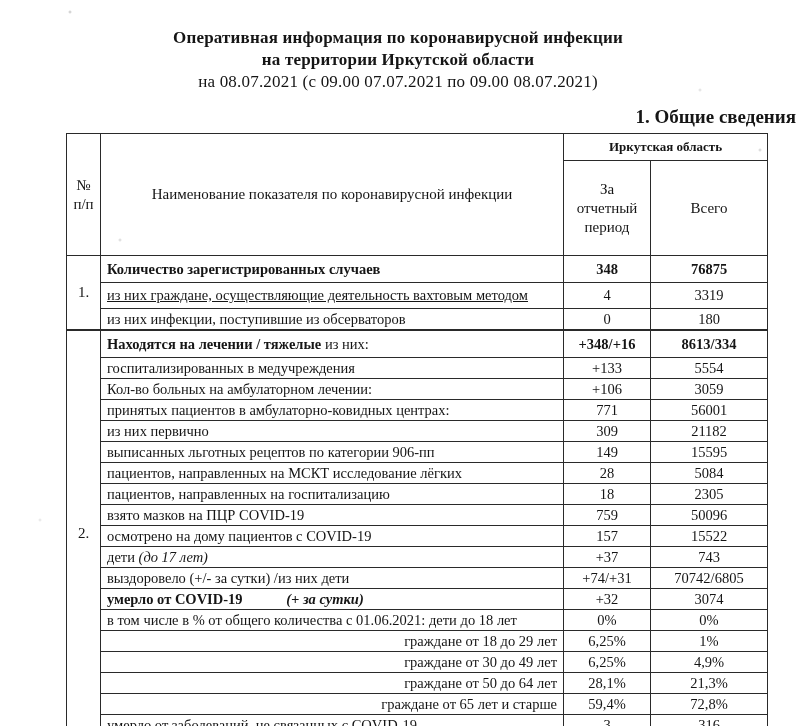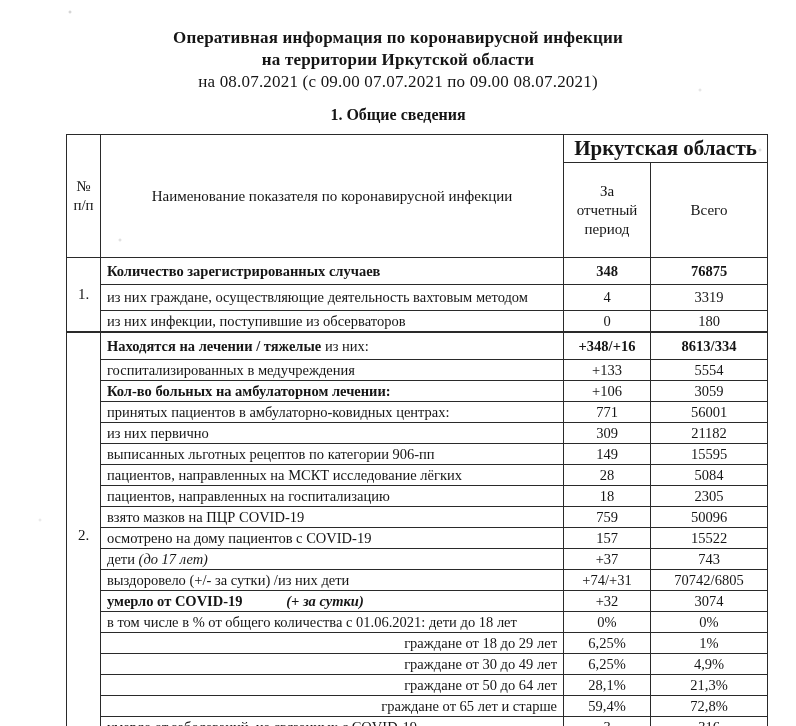--- a/index.html
+++ b/index.html
@@ -27,46 +27,46 @@
   }
   .title-block {
     padding-top: 27px;
     text-align: center;
     line-height: 22px;
     font-size: 17px;
     letter-spacing: .2px;
   }
   .title-bold { font-weight: bold; }
   .section-heading {
-    text-align: center;
+    text-align: right;
     font-weight: bold;
-    font-size: 16px;
+    font-size: 19px;
     margin-top: 13px;
-    margin-bottom: 10px;
+    margin-bottom: 5px;
   }
   table.info {
     border-collapse: collapse;
     table-layout: fixed;
     margin-left: 66px;
     width: 701px;
     font-size: 14.5px;
   }
   table.info col.c-num   { width: 34px; }
   table.info col.c-name  { width: 463px; }
   table.info col.c-per   { width: 87px; }
   table.info col.c-tot   { width: 117px; }
   table.info th, table.info td {
     border: 1.4px solid #2a2a2a;
     padding: 1px 6px;
     vertical-align: middle;
     background: transparent;
   }
   th.region-th {
     font-weight: bold;
-    font-size: 21px;
+    font-size: 13px;
     text-align: center;
     height: 24px;
     border-bottom-width: 2px;
   }
   th.head-th {
     font-weight: normal;
     text-align: center;
     font-size: 15px;
     line-height: 19px;
   }
@@ -79,21 +79,21 @@
   td.label-cell {
     text-align: left;
     line-height: 18px;
   }
   td.label-cell.right { text-align: right; }
   td.label-cell.justify { text-align: justify; text-align-last: left; }
   td.value-cell { text-align: center; }
   td.bold, tr.bold-row td.label-cell span { font-weight: bold; }
   tr.group-start td { border-top-width: 2.2px; }
   tr.tall td { height: 24px; }
-  tr.two-line td.label-cell { padding-top: 3px; padding-bottom: 4px; }
+  tr.two-line td.label-cell { padding-top: 3px; padding-bottom: 4px; text-decoration: underline; }
 </style>
 </head>
 <body>
 
 <div class="page">
 
   <div class="title-block">
     <div class="title-bold">Оперативная информация по коронавирусной инфекции</div>
     <div class="title-bold">на территории Иркутской области</div>
     <div>на 08.07.2021 (с 09.00 07.07.2021 по 09.00 08.07.2021)</div>
@@ -141,21 +141,21 @@
           <td class="label-cell"><span style="font-weight: bold;">Находятся на лечении / тяжелые </span><span>из них:</span></td>
           <td class="value-cell bold">+348/+16</td>
           <td class="value-cell bold">8613/334</td>
         </tr>
         <tr>
           <td class="label-cell"><span>госпитализированных в медучреждения</span></td>
           <td class="value-cell">+133</td>
           <td class="value-cell">5554</td>
         </tr>
         <tr>
-          <td class="label-cell"><span style="font-weight: bold;">Кол-во больных на амбулаторном лечении:</span></td>
+          <td class="label-cell"><span style="font-weight: normal;">Кол-во больных на амбулаторном лечении:</span></td>
           <td class="value-cell">+106</td>
           <td class="value-cell">3059</td>
         </tr>
         <tr>
           <td class="label-cell"><span>принятых пациентов в амбулаторно-ковидных центрах:</span></td>
           <td class="value-cell">771</td>
           <td class="value-cell">56001</td>
         </tr>
         <tr>
           <td class="label-cell"><span>из них первично</span></td>

